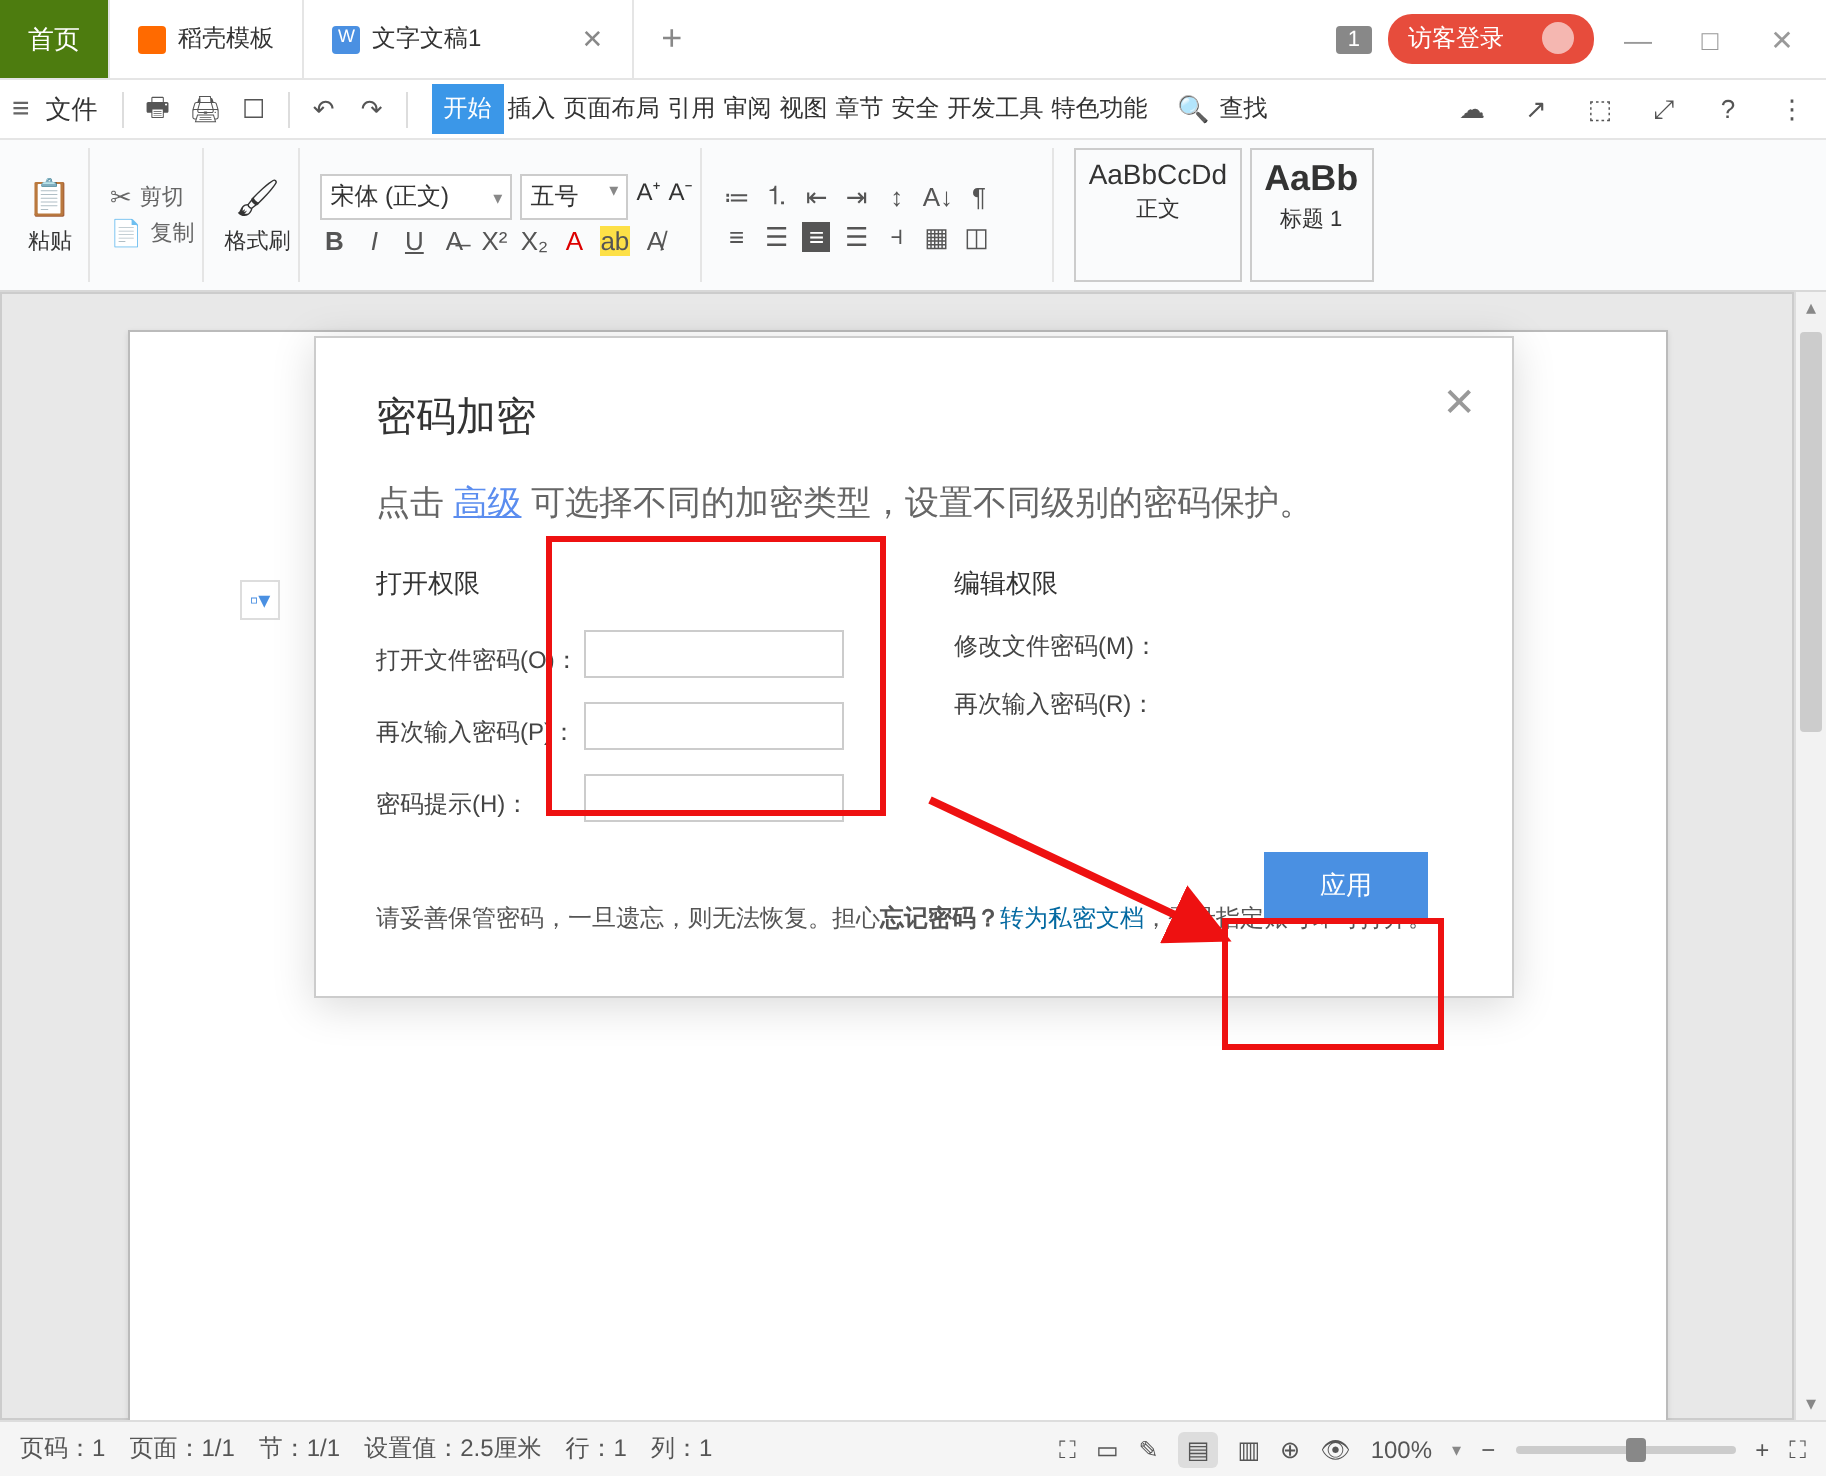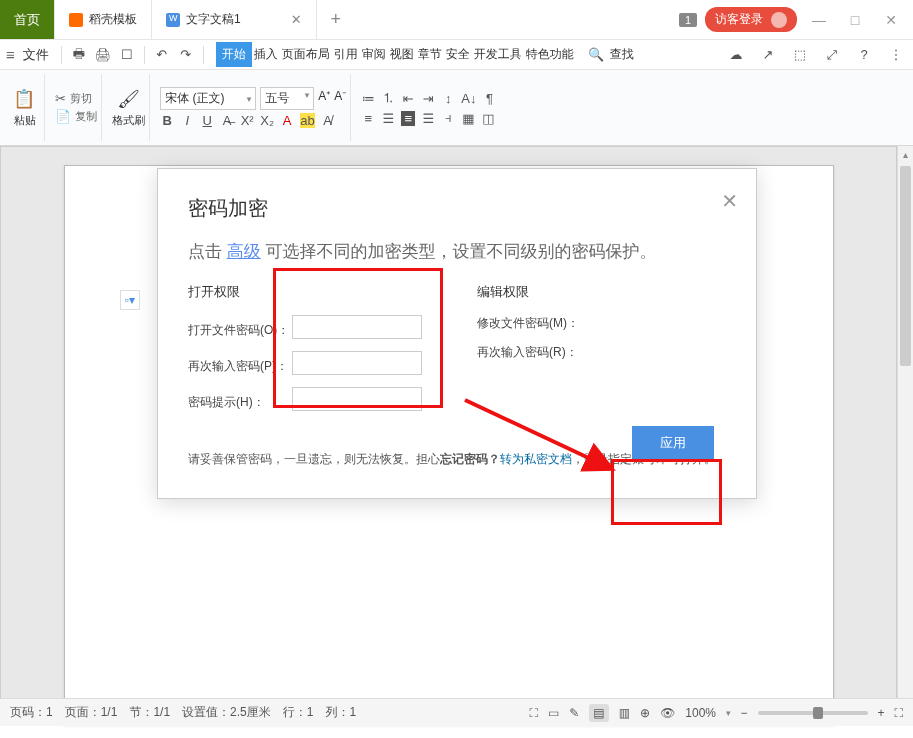--- a/index.html
+++ b/index.html
@@ -10,21 +10,21 @@
 .tab{display:flex;align-items:center;padding:0 14px;border-right:1px solid #e5e5e5;cursor:pointer;position:relative}
 .tab.home{background:#4d7c0f;color:#fff;font-size:13px}
 .tab .ticon{width:14px;height:14px;margin-right:6px}
 .tab.template .ticon{background:#ff6a00;border-radius:2px}
 .tab.doc .ticon{background:#4a90e2;border-radius:2px;position:relative}
 .tab.doc .ticon::after{content:"W";color:#fff;font-size:9px;position:absolute;left:3px;top:0}
 .tab .close{margin-left:50px;color:#888;font-size:13px}
 .tab.add{border:none;color:#888;font-size:18px}
 .titlebar-right{margin-left:auto;display:flex;align-items:center;gap:8px;padding-right:8px}
 .badge{background:#888;color:#fff;padding:1px 6px;border-radius:2px;font-size:11px}
-.guest-login{background:#e74c3c;color:#fff;padding:4px 10px;border-radius:12px;font-size:12px;display:flex;align-items:center;gap:8px}
+.guest-login{background:#e74c3c;color:#fff;padding:4px 10px;border-radius:12px;font-size:12px;display:flex;align-items:flex-start;gap:19px}
 .guest-login .avatar{width:16px;height:16px;background:#fff;border-radius:50%;opacity:.6}
 .winbtn{width:28px;height:28px;display:flex;align-items:center;justify-content:center;color:#999;font-size:14px}
 
 
 .menubar{height:30px;background:#fff;border-bottom:1px solid #e5e5e5;display:flex;align-items:center;padding:0 6px;gap:2px}
 .menubar .ham{font-size:15px;color:#666}
 .menubar .file-label{font-size:13px;margin:0 6px}
 .menubar .sep{width:1px;height:18px;background:#ddd;margin:0 4px}
 .menubar .iconbtn{width:22px;height:24px;display:flex;align-items:center;justify-content:center;color:#555;font-size:13px}
 .menubar .ribbon-tabs{display:flex;margin-left:6px}
@@ -72,21 +72,21 @@
 .modal .note{font-size:12px;color:#555;margin-top:28px}
 .modal .note a{color:#0369a1;}
 .apply-btn{position:absolute;right:42px;bottom:38px;background:#4a90e2;color:#fff;border:none;padding:8px 28px;font-size:13px;cursor:pointer}
 
 
 .vscroll{position:absolute;right:0;top:146px;bottom:28px;width:16px;background:#f2f2f2;border-left:1px solid #ddd}
 .vscroll .arr{height:16px;display:flex;align-items:center;justify-content:center;color:#888;font-size:10px}
 .vscroll .thumb{position:absolute;left:2px;right:2px;top:20px;height:200px;background:#ccc;border-radius:2px}
 
 
-.statusbar{position:absolute;left:0;right:0;bottom:12px;height:28px;background:#f5f5f5;border-top:1px solid #ddd;display:flex;align-items:center;padding:0 10px;font-size:12px;color:#555;gap:12px}
+.statusbar{position:absolute;left:0;right:0;bottom:0;height:28px;background:#f5f5f5;border-top:1px solid #ddd;display:flex;align-items:center;padding:0 10px;font-size:12px;color:#555;gap:12px}
 .statusbar .right{margin-left:auto;display:flex;align-items:center;gap:10px}
 .zoom-slider{width:110px;height:4px;background:#ccc;position:relative;border-radius:2px}
 .zoom-slider .knob{position:absolute;left:50%;top:-4px;width:10px;height:12px;background:#888;border-radius:2px}
 .caret{font-size:9px;color:#888}
 </style>
 </head>
 <body>
 
 <div class="titlebar">
   <div class="tab home">
@@ -212,20 +212,30 @@
     <div class="fmt-row">
       <span>≡</span>
       <span>☰</span>
       <span style="background:#555;color:#fff;padding:0 2px">≡</span>
       <span>☰</span>
       <span>⫞</span>
       <span>▦</span>
       <span>◫</span>
     </div>
   </div>
+  <div class="rgroup" style="border:none;display:flex;flex-direction:row;gap:4px">
+    <div class="style-box">
+        <div class="preview">AaBbCcDd</div>
+        <div>正文</div>
+      </div>
+    <div class="style-box h1">
+        <div class="preview">AaBb</div>
+        <div>标题 1</div>
+      </div>
+  </div>
 </div>
 
 <div class="docarea">
   <div class="docpage"></div>
 </div>
 <div class="gutter-icon">▫▾</div>
 
 <div class="modal">
   <span class="close-x">✕</span>
   <h2>密码加密</h2>

